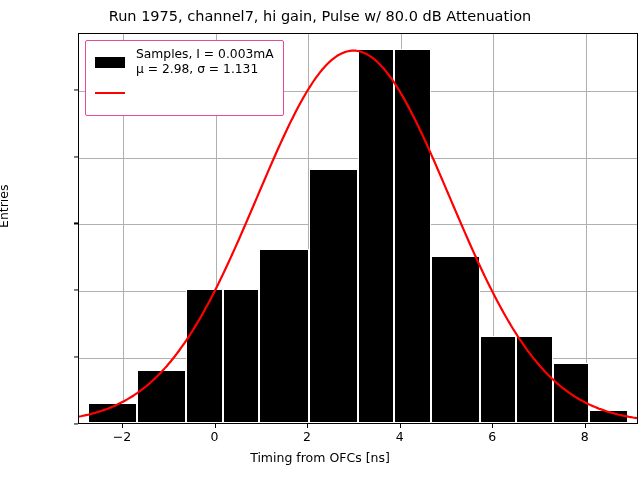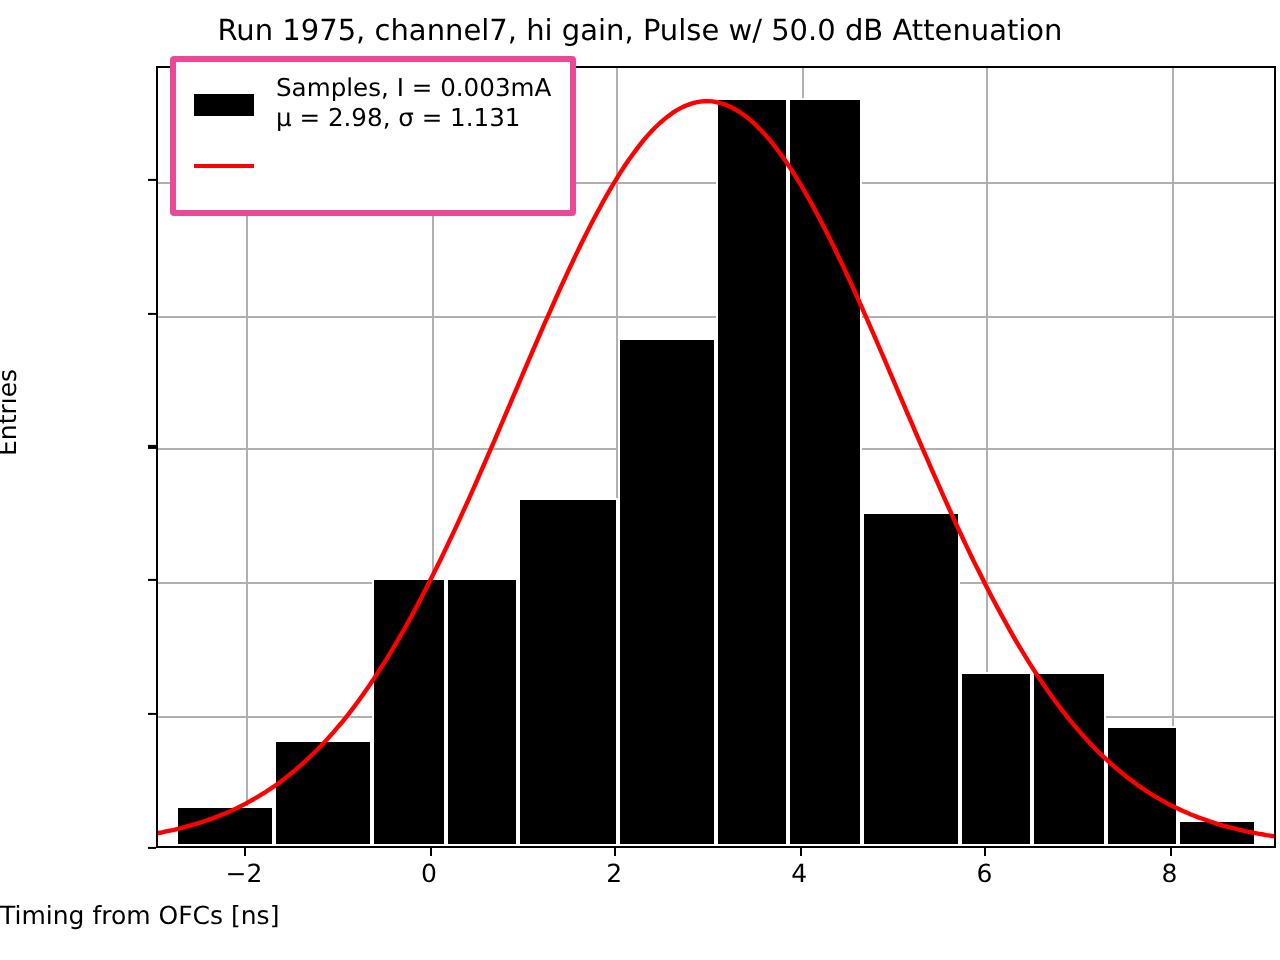--- a/index.html
+++ b/index.html
@@ -104,30 +104,31 @@
     color: #000000;
     transform: rotate(-90deg);
     transform-origin: left top;
     white-space: nowrap;
   }
   #xlabel {
     position: absolute;
     left: 0;
     top: 450px;
     width: 640px;
+    text-align: center;
     font-size: 12.5px;
     color: #000000;
   }
   
   #legend-box {
     position: absolute;
     left: 85px;
-    top: 28px;
-    background: #ffffff;
-    border: 3px solid #ec4899;
+    top: 40px;
+    background: #ffffff;
+    border: 1px solid #ec4899;
     border-radius: 2px;
     padding: 5px 9px 6px 7px;
     box-sizing: border-box;
   }
   .legend-entry {
     display: flex;
     align-items: center;
     margin: 1px 0 3px 0;
   }
   .legend-glyph {
@@ -155,21 +156,21 @@
     line-height: 1.22;
     white-space: nowrap;
   }
   .legend-text .l2 { font-style: normal; }
 </style>
 </head>
 <body>
 
 <div id="figure">
 
-  <div id="chart-title">Run 1975, channel7, hi gain, Pulse w/ 50.0 dB Attenuation</div>
+  <div id="chart-title">Run 1975, channel7, hi gain, Pulse w/ 80.0 dB Attenuation</div>
 
   <div id="ylabel">Entries</div>
   <div id="xlabel">Timing from OFCs [ns]</div>
 
   <div id="ytick-labels"></div>
   <div id="ytick-marks">
       <div class="ytick-mark" style="top: 424px;"></div>
       <div class="ytick-mark" style="top: 357.162px;"></div>
       <div class="ytick-mark" style="top: 290.325px;"></div>
       <div class="ytick-mark" style="top: 223.487px;"></div>

